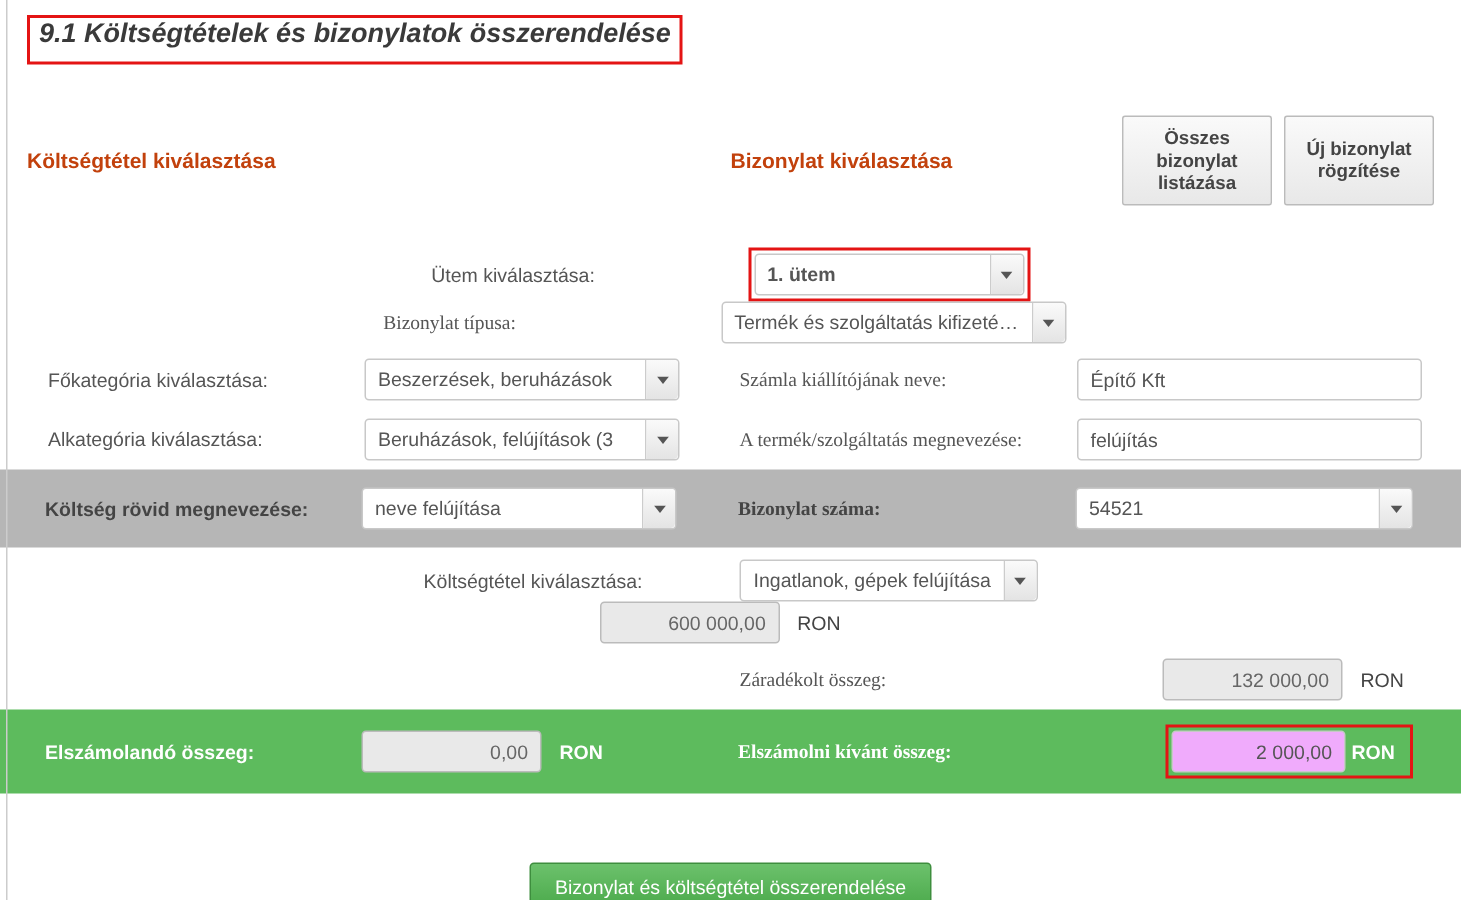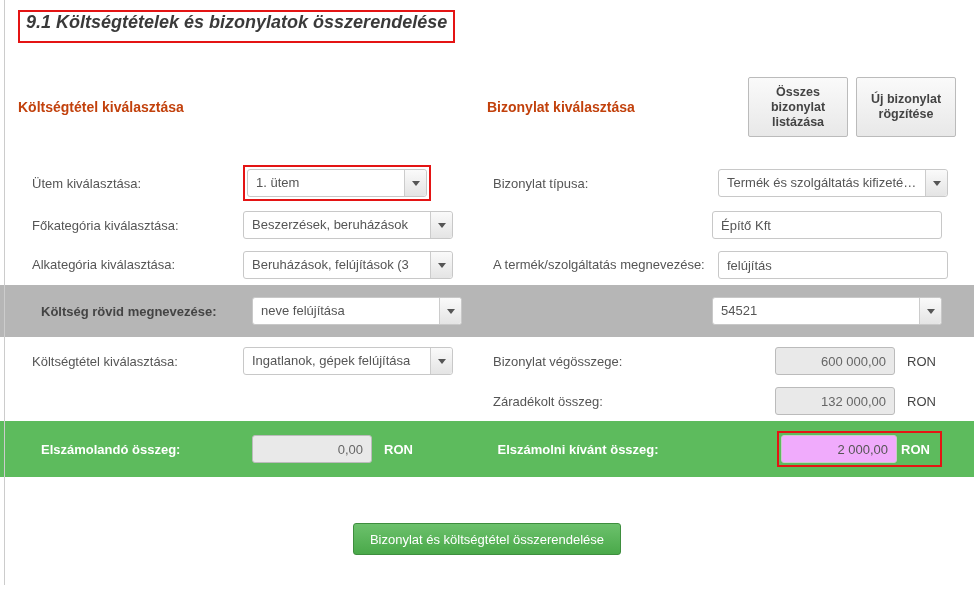--- a/index.html
+++ b/index.html
@@ -49,21 +49,21 @@
     line-height: 1.2;
   }
   h3.col-title {
     font-weight: 700;
     font-size: 14px;
     color: #c2410c;
     margin: 0;
   }
   .grid { width: 100%; }
   .row { display: flex; align-items: center; min-height: 40px; padding: 4px 0 4px 0; }
-  .row.gutter-top { margin-top: 4px; }
+  .row.gutter-top { margin-top: 4px; flex-direction: column; }
   .row.tall-label .lbl { line-height: 1.2; }
   .left-col, .right-col { flex: 0 0 50%; display: flex; align-items: center; }
   .lbl {
     flex: 0 0 225px;
     padding-left: 14px;
     color: #555;
   }
   .lbl.bold { font-weight: 700; color:#444; }
   .ctl {
     flex: 1;
@@ -139,21 +139,21 @@
   }
   .currency {
     color: #444;
     font-weight: 400;
     margin-left: 4px;
     width: 35px;
   }
   .band {
     margin-left: -18px;
     margin-right: -18px;
-    padding-left: 27px;
+    padding-left: 16px;
     padding-right: 18px;
   }
   .band.gray {
     background: #b6b6b6;
   }
   .band.gray .row { min-height: 52px; }
   .band.green {
     background: #5dbb5d;
   }
   .band.green .row { min-height: 56px; }
@@ -174,26 +174,26 @@
     font-size: 13px;
     border-radius: 3px;
     cursor: pointer;
   }
   .left-rule {
     position:absolute;
     left:4px; top:0; bottom:0;
     width:1px;
     background:#ccc;
   }
-  .right-col .lbl { padding-left: 0; }
+  .right-col .lbl { padding-left: 0; font-family: Liberation Serif, serif; }
   .right-col .ctl { padding-right: 14px; justify-content: flex-end; }
   .right-col { padding-left: 6px; }
   .red-select-wrap { border:2px solid #e41414; padding:2px; display:inline-block; }
   .red-select-wrap .select-wrap { max-width: 200px; }
-  .red-select-wrap .select { width:180px; }
+  .red-select-wrap .select { width:180px;font-weight:bold; }
 </style>
 </head>
 <body>
 
 <div class="page">
   <div class="left-rule"></div>
 
   <h2 class="section-title red-border">9.1 Költségtételek és bizonylatok összerendelése</h2>
 
   
@@ -253,20 +253,21 @@
             <div class="select">Beszerzések, beruházások</div>
             <div class="select-btn">
               <svg viewBox="0 0 8 5">
                   <path d="M0 0h8L4 5z"></path>
                 </svg>
             </div>
           </span>
         </div>
       </div>
       <div class="right-col">
+        <div class="lbl">Számla kiállítójának neve:</div>
         <div class="ctl">
           <input class="textbox wide" value="Építő Kft" style="">
         </div>
       </div>
     </div>
 
     <div class="row tall-label">
       <div class="left-col">
         <div class="lbl">Alkategória kiválasztása:</div>
         <div class="ctl">
@@ -297,20 +298,21 @@
               <div class="select">neve felújítása</div>
               <div class="select-btn">
                 <svg viewBox="0 0 8 5">
                     <path d="M0 0h8L4 5z"></path>
                   </svg>
               </div>
             </span>
           </div>
         </div>
         <div class="right-col">
+          <div class="lbl bold">Bizonylat száma:</div>
           <div class="ctl">
             <span class="select-wrap full">
               <div class="select">54521</div>
               <div class="select-btn">
                 <svg viewBox="0 0 8 5">
                     <path d="M0 0h8L4 5z"></path>
                   </svg>
               </div>
             </span>
           </div>
@@ -326,21 +328,20 @@
             <div class="select">Ingatlanok, gépek felújítása</div>
             <div class="select-btn">
               <svg viewBox="0 0 8 5">
                   <path d="M0 0h8L4 5z"></path>
                 </svg>
             </div>
           </span>
         </div>
       </div>
       <div class="right-col">
-        <div class="lbl">Bizonylat végösszege:</div>
         <div class="ctl">
           <input class="numbox readonly" readonly="" value="600 000,00" style="">
           <span class="currency">RON</span>
         </div>
       </div>
     </div>
 
     <div class="row">
       <div class="left-col"></div>
       <div class="right-col">

